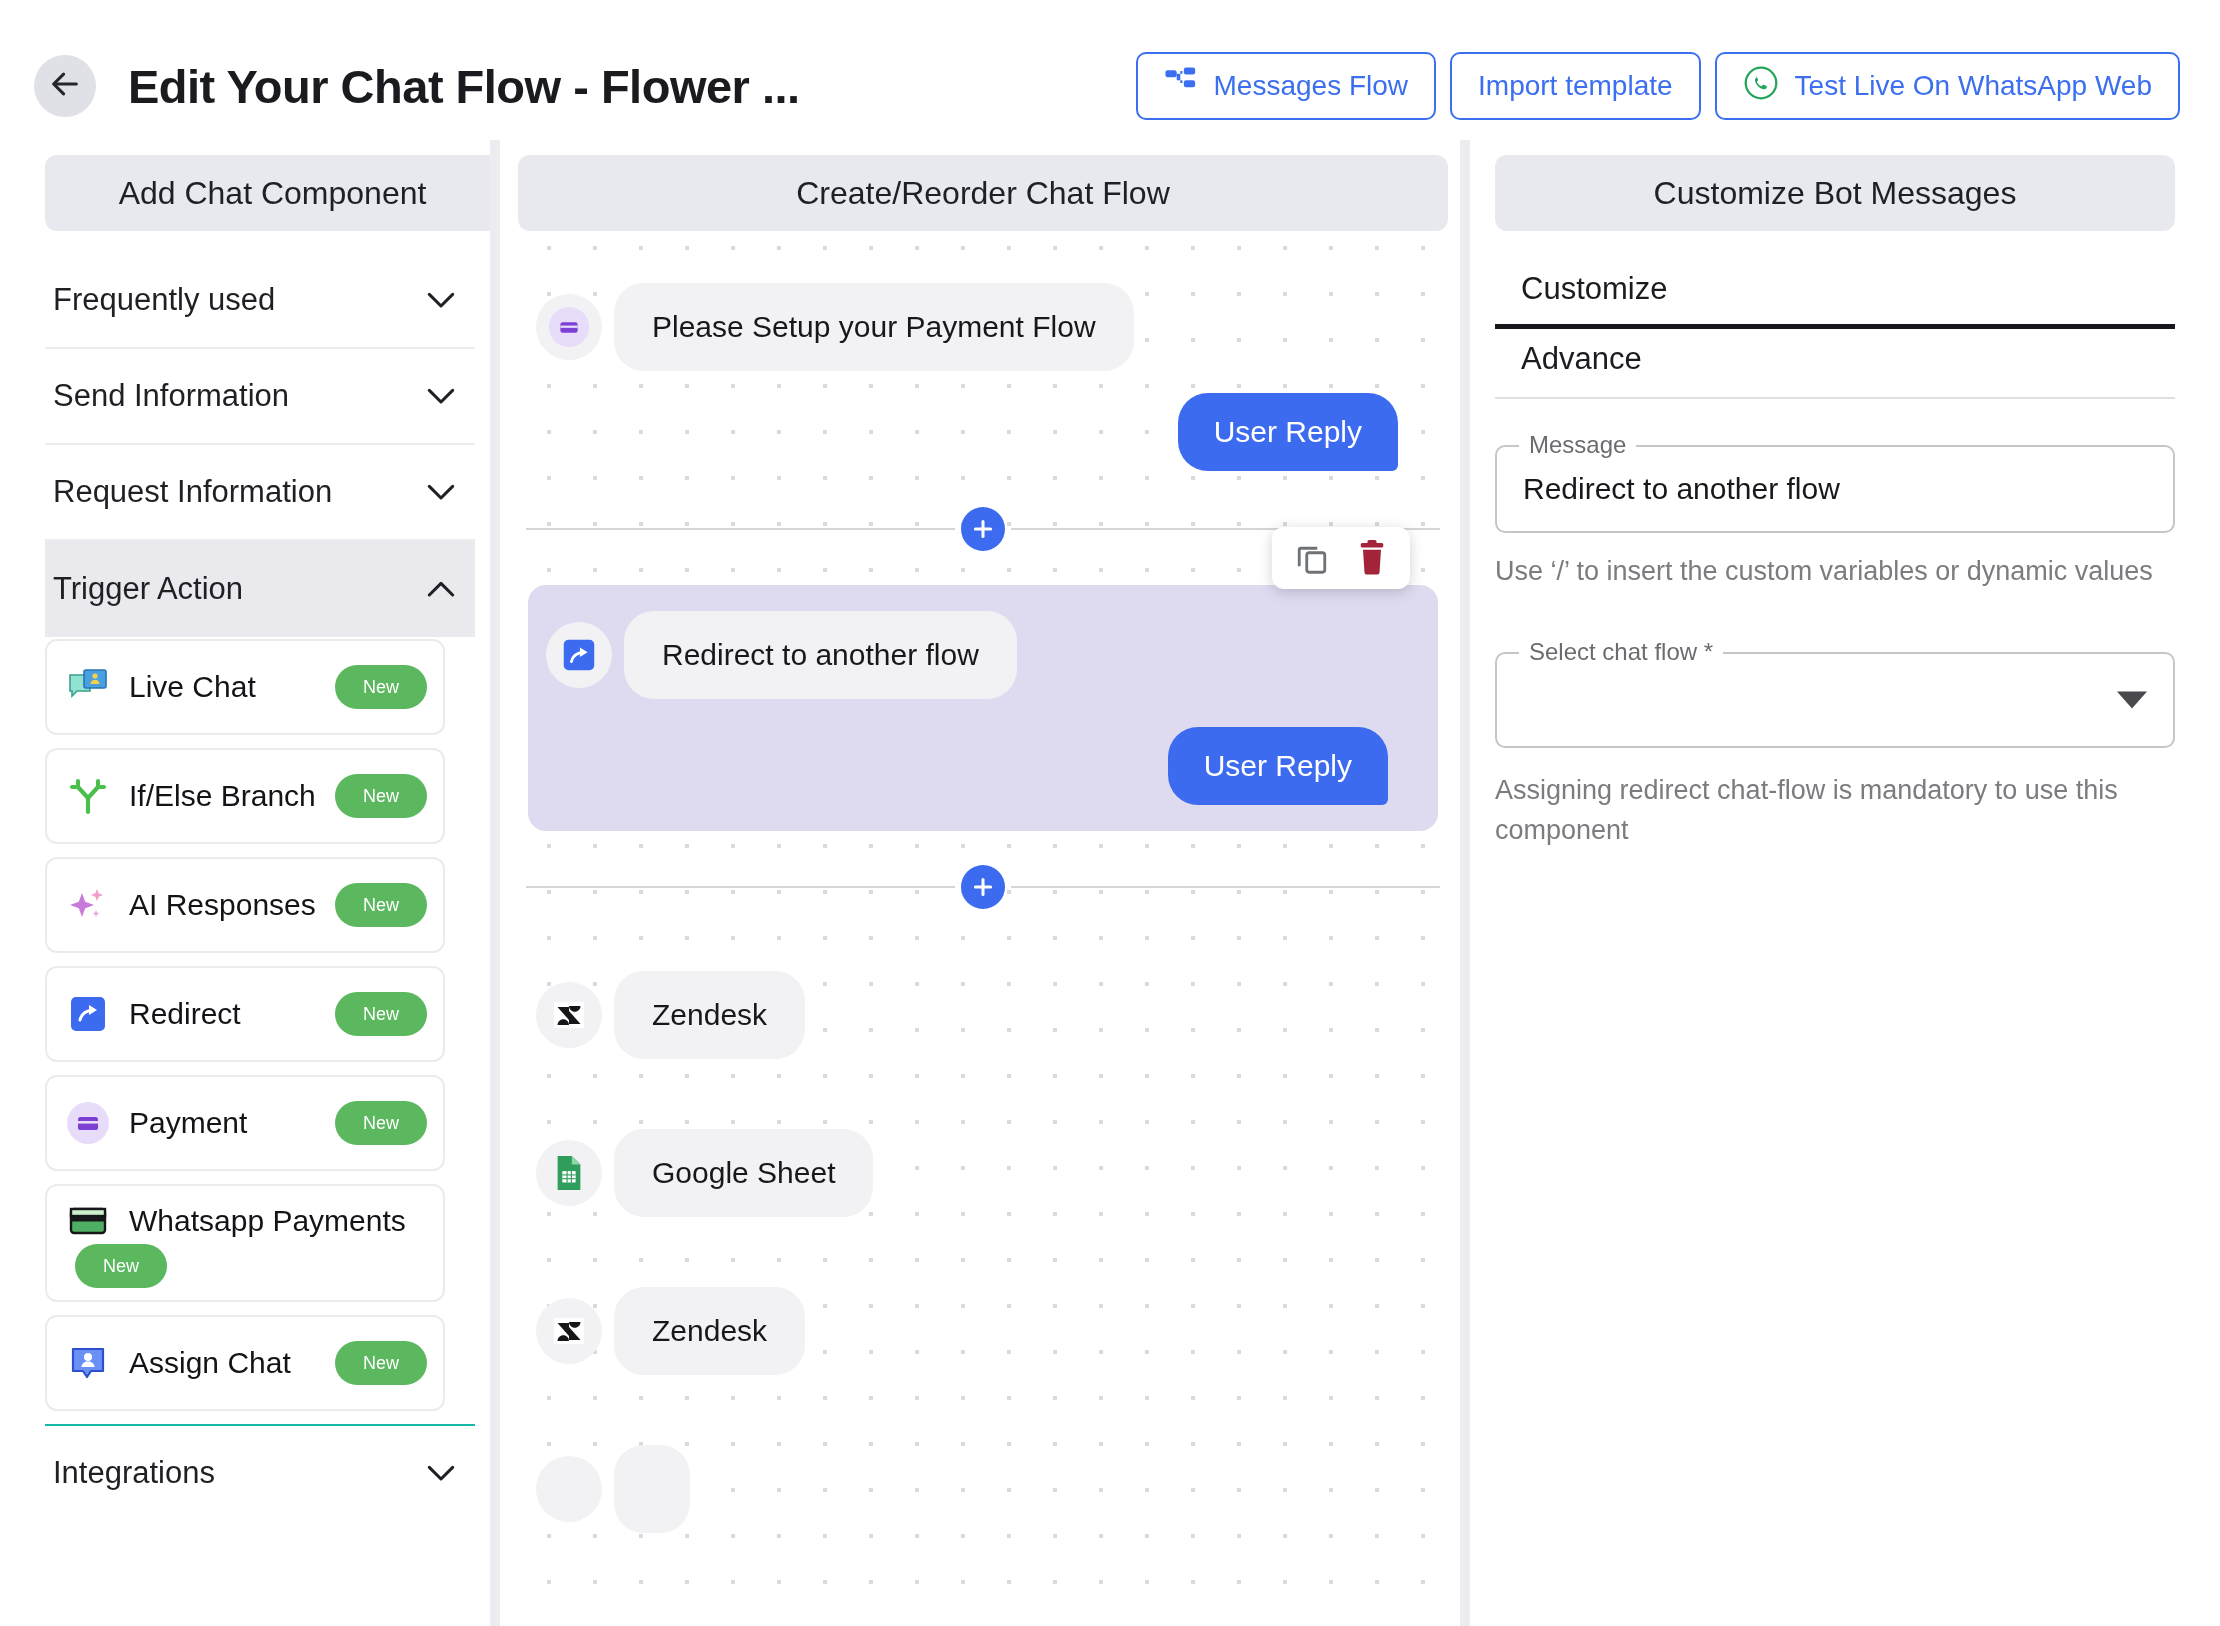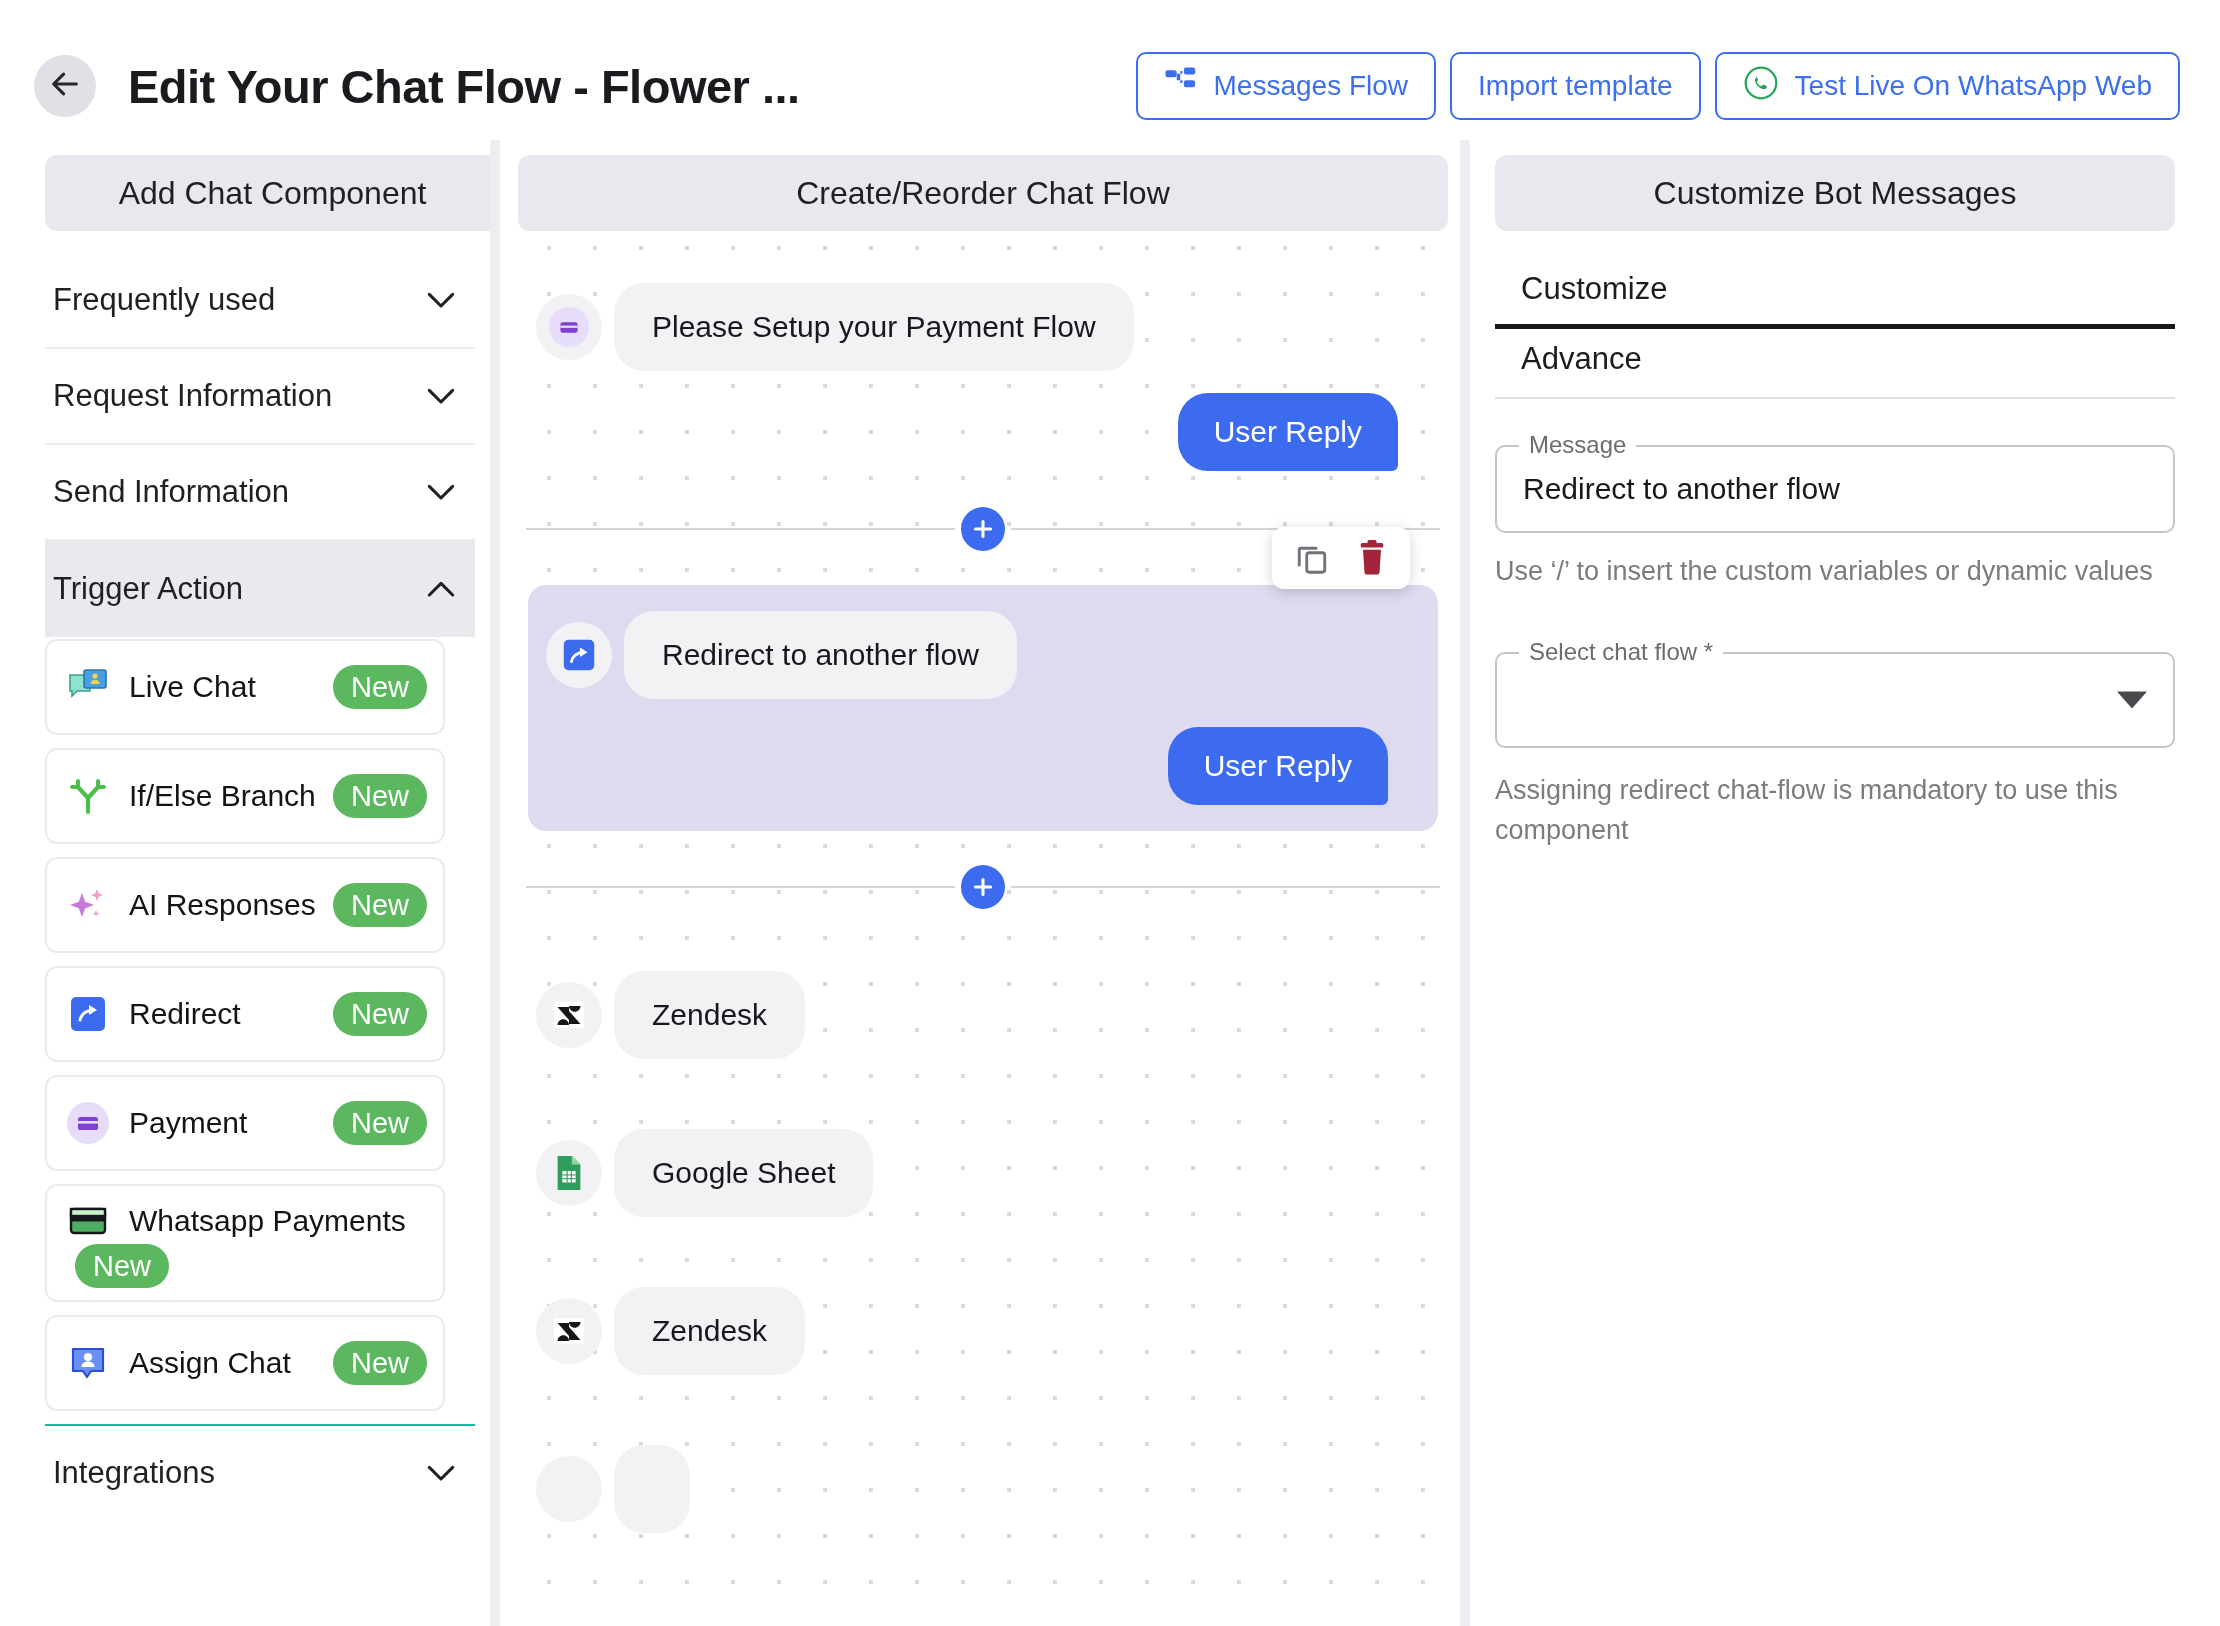--- a/index.html
+++ b/index.html
@@ -84,21 +84,21 @@
     margin-right: 18px;
   }
   .comp-label {
     font-size: 30px; color: #131417; line-height: 1.25;
     flex: 1 1 auto; min-width: 0;
   }
   .badge-new {
     background: #5cb85f; color: #fff; border-radius: 22px;
     height: 44px; min-width: 92px; padding: 0 18px;
     display: flex; align-items: center; justify-content: center;
-    font-size: 29px; flex: 0 0 auto; margin-left: 10px;
+    font-size: 18px; flex: 0 0 auto; margin-left: 10px;
   }
   .vdiv {
     position: absolute; top: 0; right: 0; width: 10px; height: 100%;
     background: #ececf1;
   }
 
   
   .center-panel {
     flex: 0 0 970px; width: 970px; height: 100%;
     padding: 15px 22px 0 18px;
@@ -259,30 +259,30 @@
       <div class="acc-row">
         <span class="acc-label">Frequently used</span>
         <span class="chev">
           <svg viewBox="0 0 24 14" fill="none" stroke="#1e2024" stroke-width="2.6" stroke-linecap="round" stroke-linejoin="round">
               <polyline points="2 2 12 12 22 2"></polyline>
             </svg>
         </span>
       </div>
 
       <div class="acc-row">
-        <span class="acc-label">Request Information</span>
+        <span class="acc-label">Send Information</span>
         <span class="chev">
           <svg viewBox="0 0 24 14" fill="none" stroke="#1e2024" stroke-width="2.6" stroke-linecap="round" stroke-linejoin="round">
               <polyline points="2 2 12 12 22 2"></polyline>
             </svg>
         </span>
       </div>
 
       <div class="acc-row">
-        <span class="acc-label">Send Information</span>
+        <span class="acc-label">Request Information</span>
         <span class="chev">
           <svg viewBox="0 0 24 14" fill="none" stroke="#1e2024" stroke-width="2.6" stroke-linecap="round" stroke-linejoin="round">
               <polyline points="2 2 12 12 22 2"></polyline>
             </svg>
         </span>
       </div>
 
       <div class="acc-row active">
         <span class="acc-label">Trigger Action</span>
         <span class="chev">

